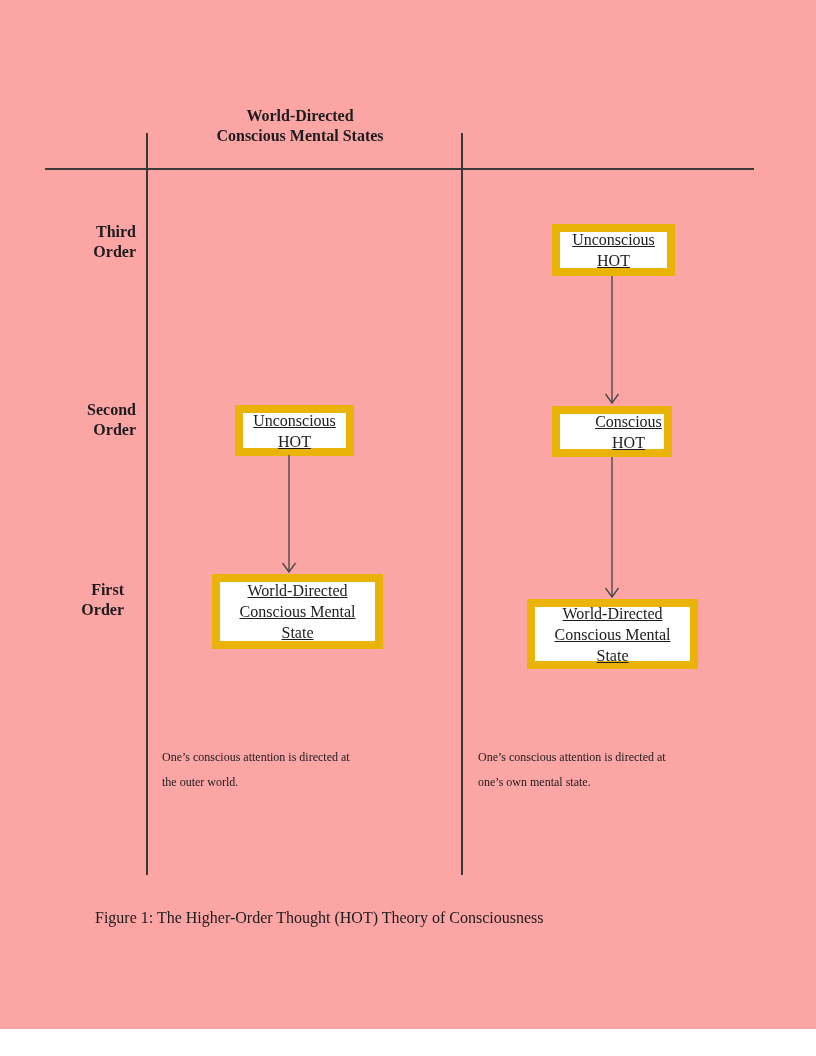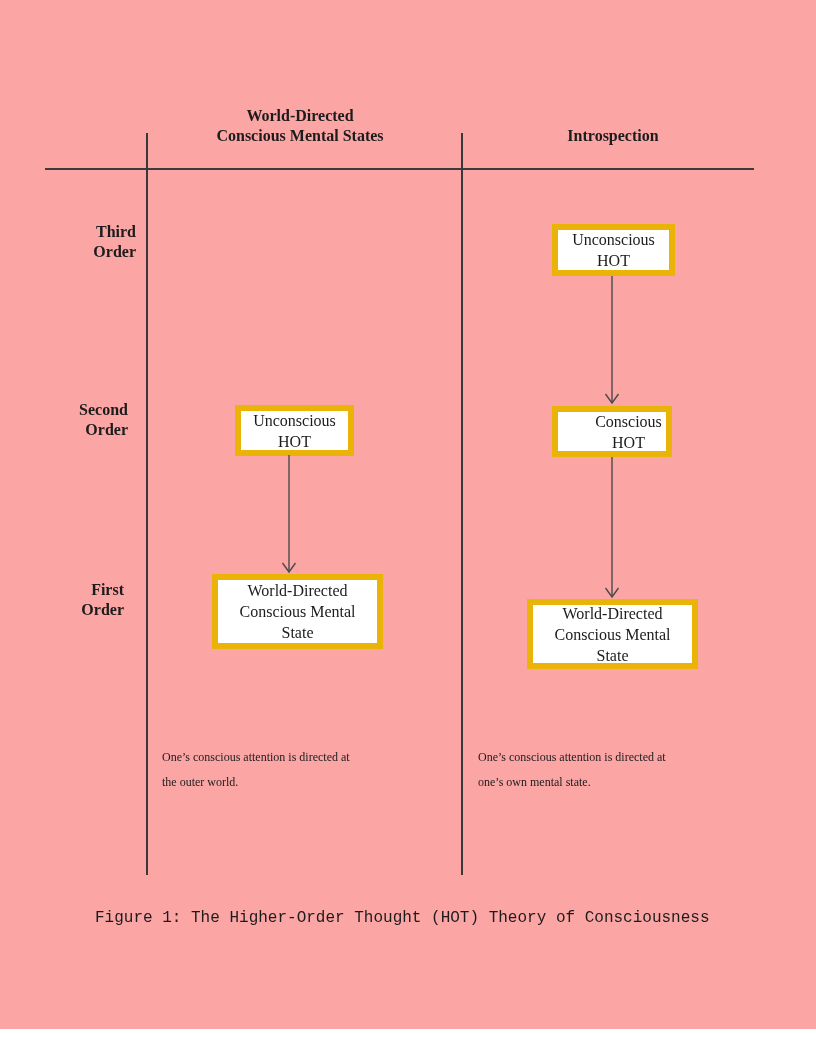--- a/index.html
+++ b/index.html
@@ -27,59 +27,59 @@
   .rowlab {
     font-weight: bold;
     font-size: 16px;
     line-height: 20px;
     text-align: right;
     white-space: pre-line;
   }
   .hline { height: 2px; background: #3b3b3b; }
   .vline { width: 2px; background: #383838; }
   .box {
-    border: 6px solid #eab308;
+    border: 8px solid #eab308;
     background: #ffffff;
     box-sizing: border-box;
     display: flex;
     align-items: center;
     justify-content: center;
     text-align: center;
     font-size: 16px;
     line-height: 21px;
     white-space: pre-line;
+    text-decoration: underline;
   }
   .note {
     font-size: 12px;
     line-height: 25px;
     white-space: pre-line;
   }
   .caption {
     font-size: 16px;
     line-height: 22px;
     white-space: nowrap;
   }
   svg.arrow { display: block; }
 </style>
 </head>
 <body>
 
 <div class="page">
 
   <div class="abs hdr" style="left:200px; top:106px; width:200px;">World-Directed
 Conscious Mental States</div>
-  <div class="abs hdr" style="left:508px; top:126px; width:210px;">Introspection</div>
 
   <div class="abs hline" style="left:45px; top:168px; width:709px;"></div>
   <div class="abs vline" style="left:146px; top:133px; height:742px;"></div>
   <div class="abs vline" style="left:461px; top:133px; height:742px;"></div>
 
   <div class="abs rowlab" style="left:52px; top:222px; width:84px;">Third
 Order</div>
-  <div class="abs rowlab" style="left:44px; top:400px; width:84px;">Second
+  <div class="abs rowlab" style="left:52px; top:400px; width:84px;">Second
 Order</div>
   <div class="abs rowlab" style="left:40px; top:580px; width:84px;">First
 Order</div>
 
   <div class="abs box" style="left:552px; top:224px; width:123px; height:52px;">Unconscious
 HOT</div>
 
   <div class="abs box" style="left:235px; top:405px; width:119px; height:51px;">Unconscious
 HOT</div>
 
@@ -105,15 +105,15 @@
   <svg class="abs arrow" style="left:602px; top:457px;" width="20" height="141">
     <line x1="10" y1="0" x2="10" y2="140" stroke="#4a4a4a" stroke-width="1.4"></line>
     <polyline points="3.5,131 10,140 16.5,131" fill="none" stroke="#4a4a4a" stroke-width="1.4"></polyline>
   </svg>
 
   <div class="abs note" style="left:162px; top:745px; width:300px;">One’s conscious attention is directed at
 the outer world.</div>
   <div class="abs note" style="left:478px; top:745px; width:300px;">One’s conscious attention is directed at
 one’s own mental state.</div>
 
-  <div class="abs caption" style="left:95px; top:907px;font-family:Liberation Mono, monospace;">Figure 1: The Higher-Order Thought (HOT) Theory of Consciousness</div>
+  <div class="abs caption" style="left:95px; top:907px;">Figure 1: The Higher-Order Thought (HOT) Theory of Consciousness</div>
 
 </div>
 
 </body></html>

